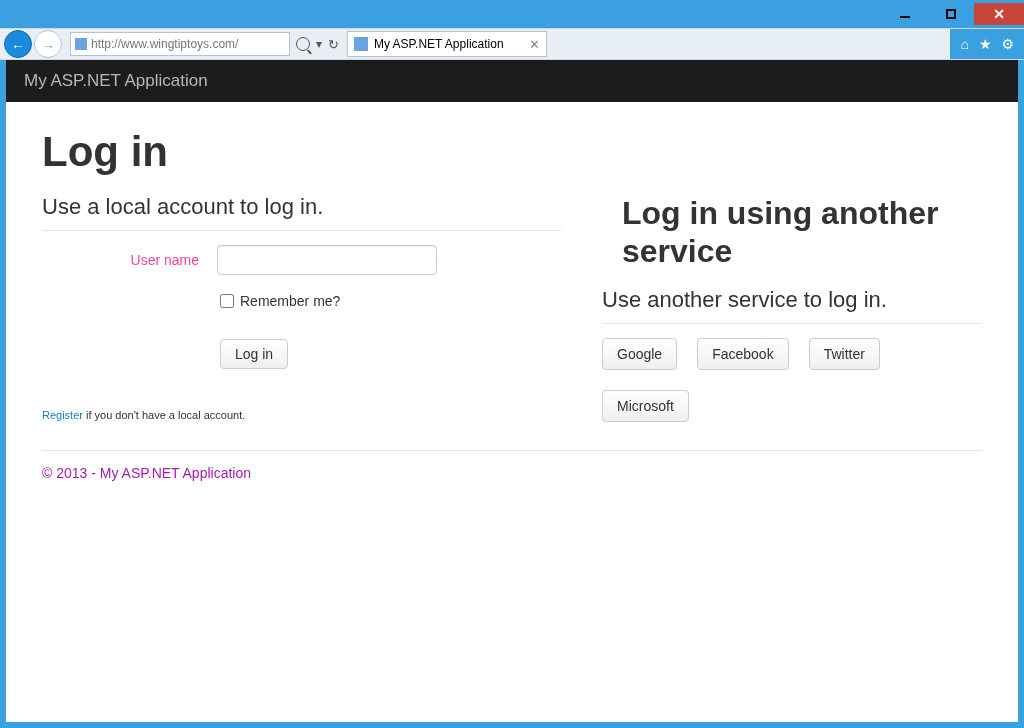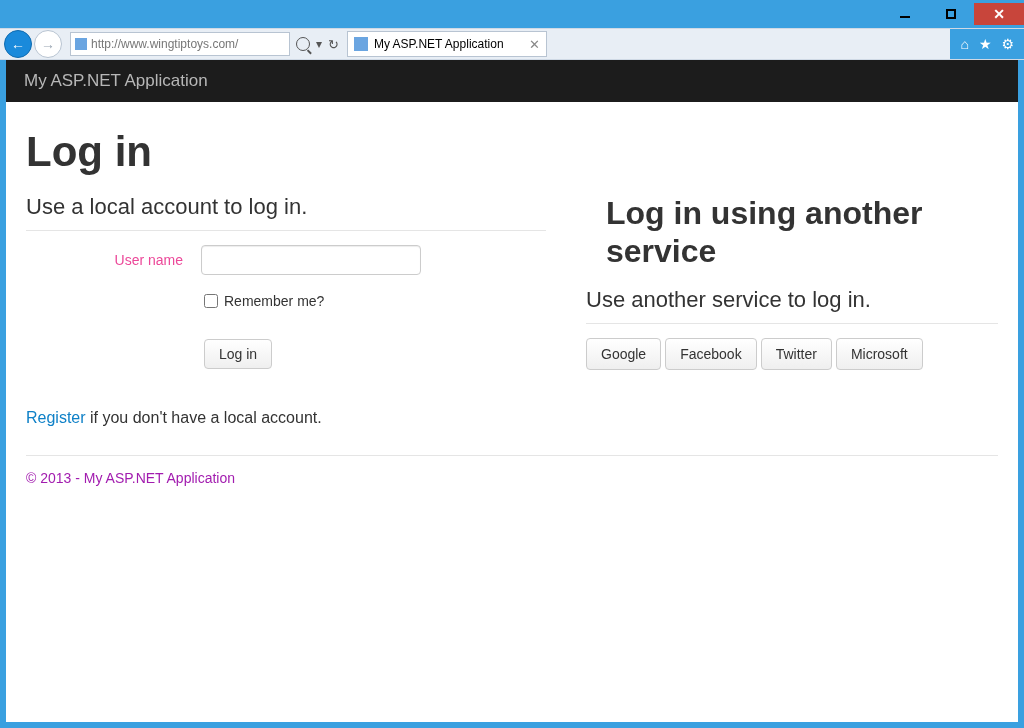--- a/index.html
+++ b/index.html
@@ -26,40 +26,40 @@
 .search-icon::after { content:""; position:absolute; width:5px; height:1.5px; background:#555; transform:rotate(45deg); bottom:-2px; right:-3px; }
 .refresh-icon { font-size:13px; }
 .tab { margin-left: 8px; height: 26px; width: 200px; background: #fff; border:1px solid #b8c4d2; display:flex; align-items:center; padding:0 6px; font-size:12px; gap:6px; }
 .tab .page-favicon { width:14px; height:14px; background:#6aa5e1; display:inline-block; }
 .tab .tab-close { margin-left:auto; color:#888; font-size:13px; }
 .right-icons { margin-left:auto; display:flex; gap:10px; padding-right:10px; color:#fff; font-size:14px; background:#3aa0e0; height:100%; align-items:center; padding-left:10px; }
 
 
 .page { background:#fff; height: calc(728px - 28px - 32px - 6px); margin: 0 6px 6px 6px; overflow:auto; }
 .navbar { background:#1c1c1c; color:#b7b7b7; height:42px; display:flex; align-items:center; padding:0 18px; font-size:17px; }
-.container { padding: 26px 20px; }
+.container { padding: 26px 36px; }
 h1 { font-size: 42px; font-weight: 700; color:#333; margin-bottom: 18px; }
 h2 { font-size: 32px; font-weight: 700; color:#333; margin-bottom: 16px; line-height:1.2;margin-left:20px; }
 h4 { font-size: 22px; font-weight: 500; color:#333; margin-bottom: 10px; }
 hr.section { border:none; border-top:1px solid #e5e5e5; margin: 8px 0 14px; }
 .row { display:flex; gap: 40px; }
 .col-left { width: 520px; }
 .col-right { flex:1; }
 
 .form-group { display:flex; align-items:center; margin-bottom: 18px; }
 .form-label { width: 175px; text-align:right; padding-right: 18px; font-size:14px; color:#ec4899; }
 .form-input { width: 220px; height: 30px; border:1px solid #ccc; border-radius:4px; box-shadow: inset 0 1px 1px rgba(0,0,0,.075); padding: 4px 8px; font-size:14px; }
 .checkbox-row { margin-left: 178px; font-size:14px; color:#333; display:flex; align-items:center; gap:6px; margin-bottom: 30px; margin-top: 4px; }
 .checkbox-row input { width:14px; height:14px; }
 .btn { display:inline-block; padding: 6px 14px; font-size:14px; background: linear-gradient(#fff,#efefef); border:1px solid #ccc; border-radius:4px; cursor:pointer; color:#333; }
 .btn-row { margin-left: 178px; margin-bottom: 40px; }
-.register-line { font-size:16px; color:#333; margin-top: 22px; }
+.register-line { font-size:11px; color:#333; margin-top: 22px; }
 .register-line a { color:#0e80c7; text-decoration:none; }
 
-.provider-buttons { display:flex; gap: 4px; flex-wrap:wrap; margin-top: 10px; }
+.provider-buttons { display:flex; gap: 20px; flex-wrap:wrap; margin-top: 10px; }
 .provider-buttons .btn { padding: 7px 14px; }
 
 .footer-hr { border:none; border-top:1px solid #e5e5e5; margin: 28px 0 14px; }
 .footer { font-size:14px; color:#a21caf; }
 </style>
 </head>
 <body>
 
 <div class="titlebar">
   <div class="win-btn">

